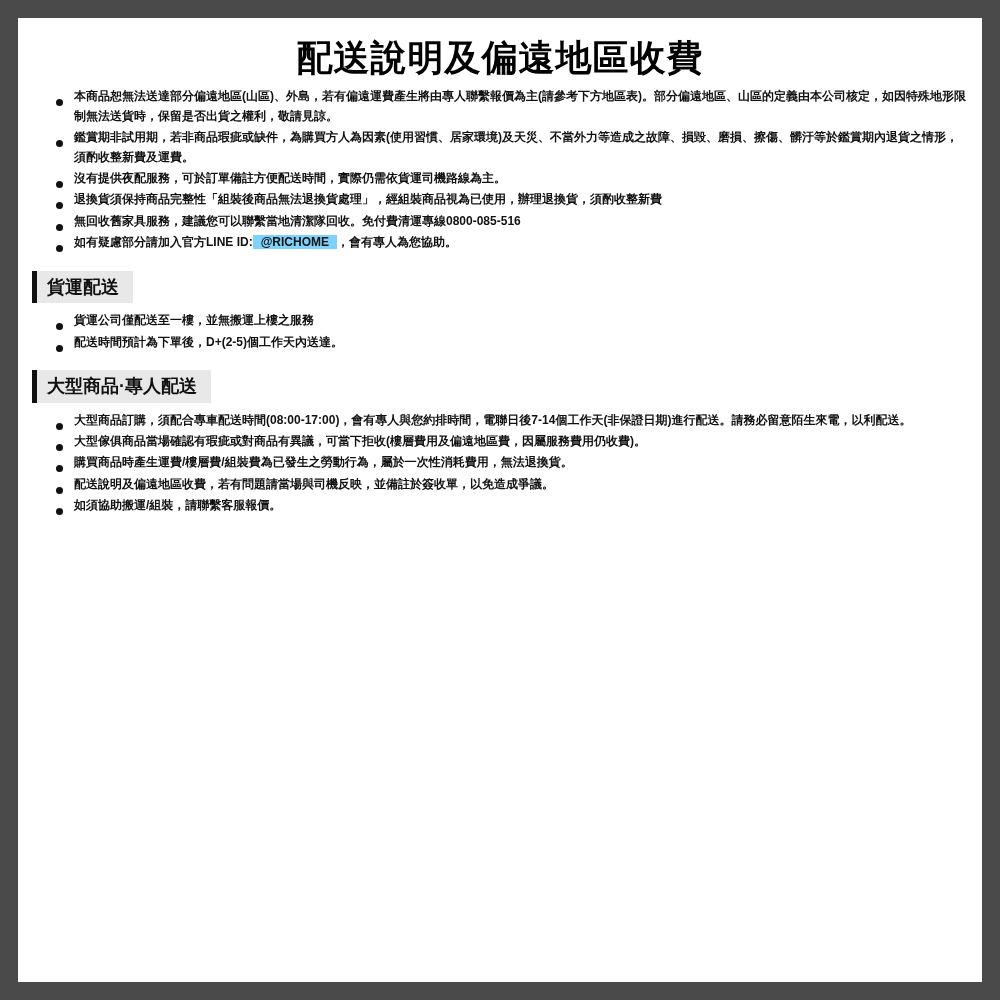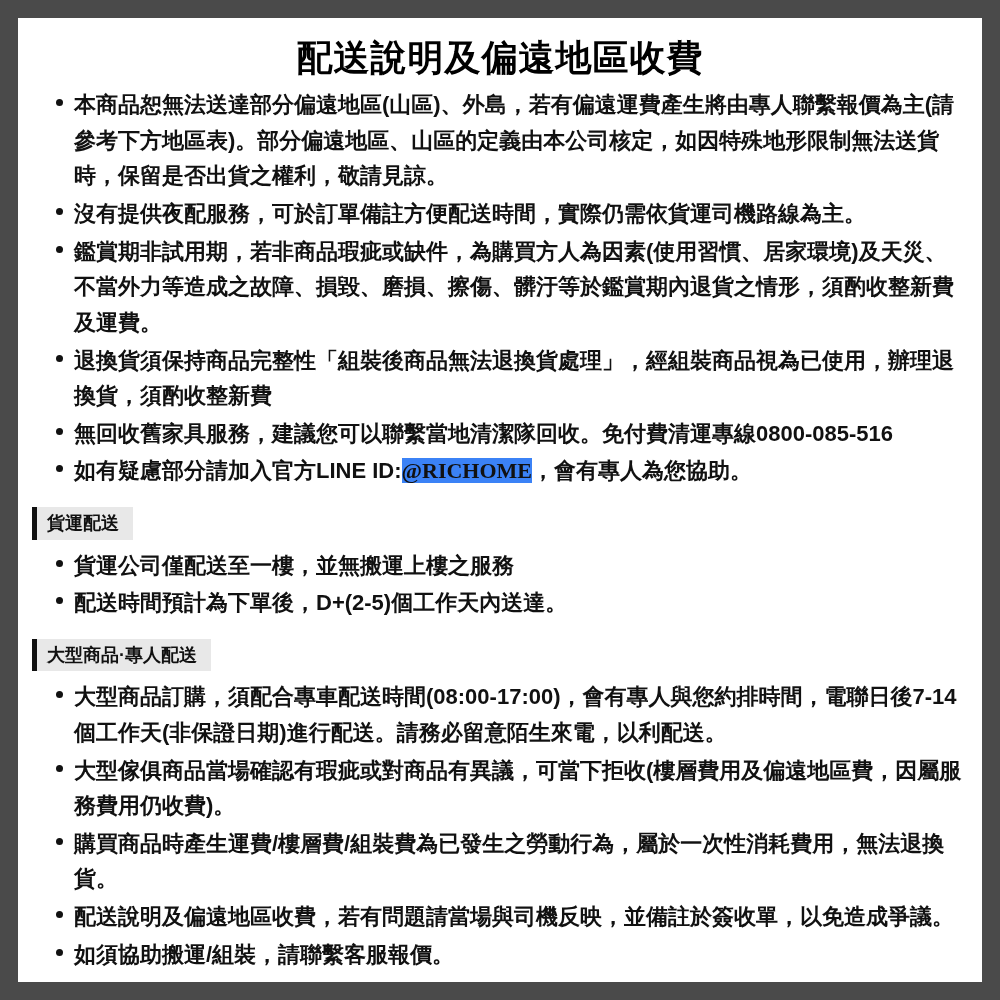--- a/index.html
+++ b/index.html
@@ -33,21 +33,21 @@
     line-height: 1.2;
   }
   ul.bullets {
     list-style: none;
     margin: 0;
     padding: 0 16px 0 30px;
   }
   ul.bullets > li {
     position: relative;
     padding-left: 26px;
-    font-size: 22px;
+    font-size: 12px;
     font-weight: bold;
     color: #111;
     line-height: 1.62;
     margin-bottom: 2px;
     text-align: left;
   }
   ul.bullets > li::before {
     content: "";
     position: absolute;
     left: 8px;
@@ -62,45 +62,44 @@
     background: #e8e8e8;
     border-left: 5px solid #111;
     font-size: 18px;
     font-weight: bold;
     color: #111;
     padding: 5px 14px 5px 10px;
     margin: 14px 0 8px 14px;
     line-height: 1.25;
   }
   .hl {
-    background: #3b82f6;
-    padding: 0 0;
-    font-family: Liberation Serif, serif;
+    background: #7dd3fc;
+    padding: 0 8px;
   }
   .strike {
     background: #fbe94a;
     text-decoration: line-through;
     text-decoration-thickness: 2px;
     padding: 0 1px;
   }
   .block {
     margin-top: 4px;
   }
 </style>
 </head>
 <body>
 
 <div class="page">
 
   <div class="title">配送說明及偏遠地區收費</div>
 
   <ul class="bullets">
     <li>本商品恕無法送達部分偏遠地區(山區)、外島，若有偏遠運費產生將由專人聯繫報價為主(請參考下方地區表)。部分偏遠地區、山區的定義由本公司核定，如因特殊地形限制無法送貨時，保留是否出貨之權利，敬請見諒。</li>
+    <li>鑑賞期非試用期，若非商品瑕疵或缺件，為購買方人為因素(使用習慣、居家環境)及天災、不當外力等造成之故障、損毀、磨損、擦傷、髒汙等於鑑賞期內退貨之情形，須酌收整新費及運費。</li>
     <li>沒有提供夜配服務，可於訂單備註方便配送時間，實際仍需依貨運司機路線為主。</li>
-    <li>鑑賞期非試用期，若非商品瑕疵或缺件，為購買方人為因素(使用習慣、居家環境)及天災、不當外力等造成之故障、損毀、磨損、擦傷、髒汙等於鑑賞期內退貨之情形，須酌收整新費及運費。</li>
     <li>退換貨須保持商品完整性「組裝後商品無法退換貨處理」，經組裝商品視為已使用，辦理退換貨，須酌收整新費</li>
     <li>無回收舊家具服務，建議您可以聯繫當地清潔隊回收。免付費清運專線0800-085-516</li>
     <li>
       <span>如有疑慮部分請加入官方LINE ID:</span><span class="hl">@RICHOME</span><span>，會有專人為您協助。</span>
     </li>
   </ul>
 
   <div class="block">
     <div class="section-head">貨運配送</div>
     <ul class="bullets">

